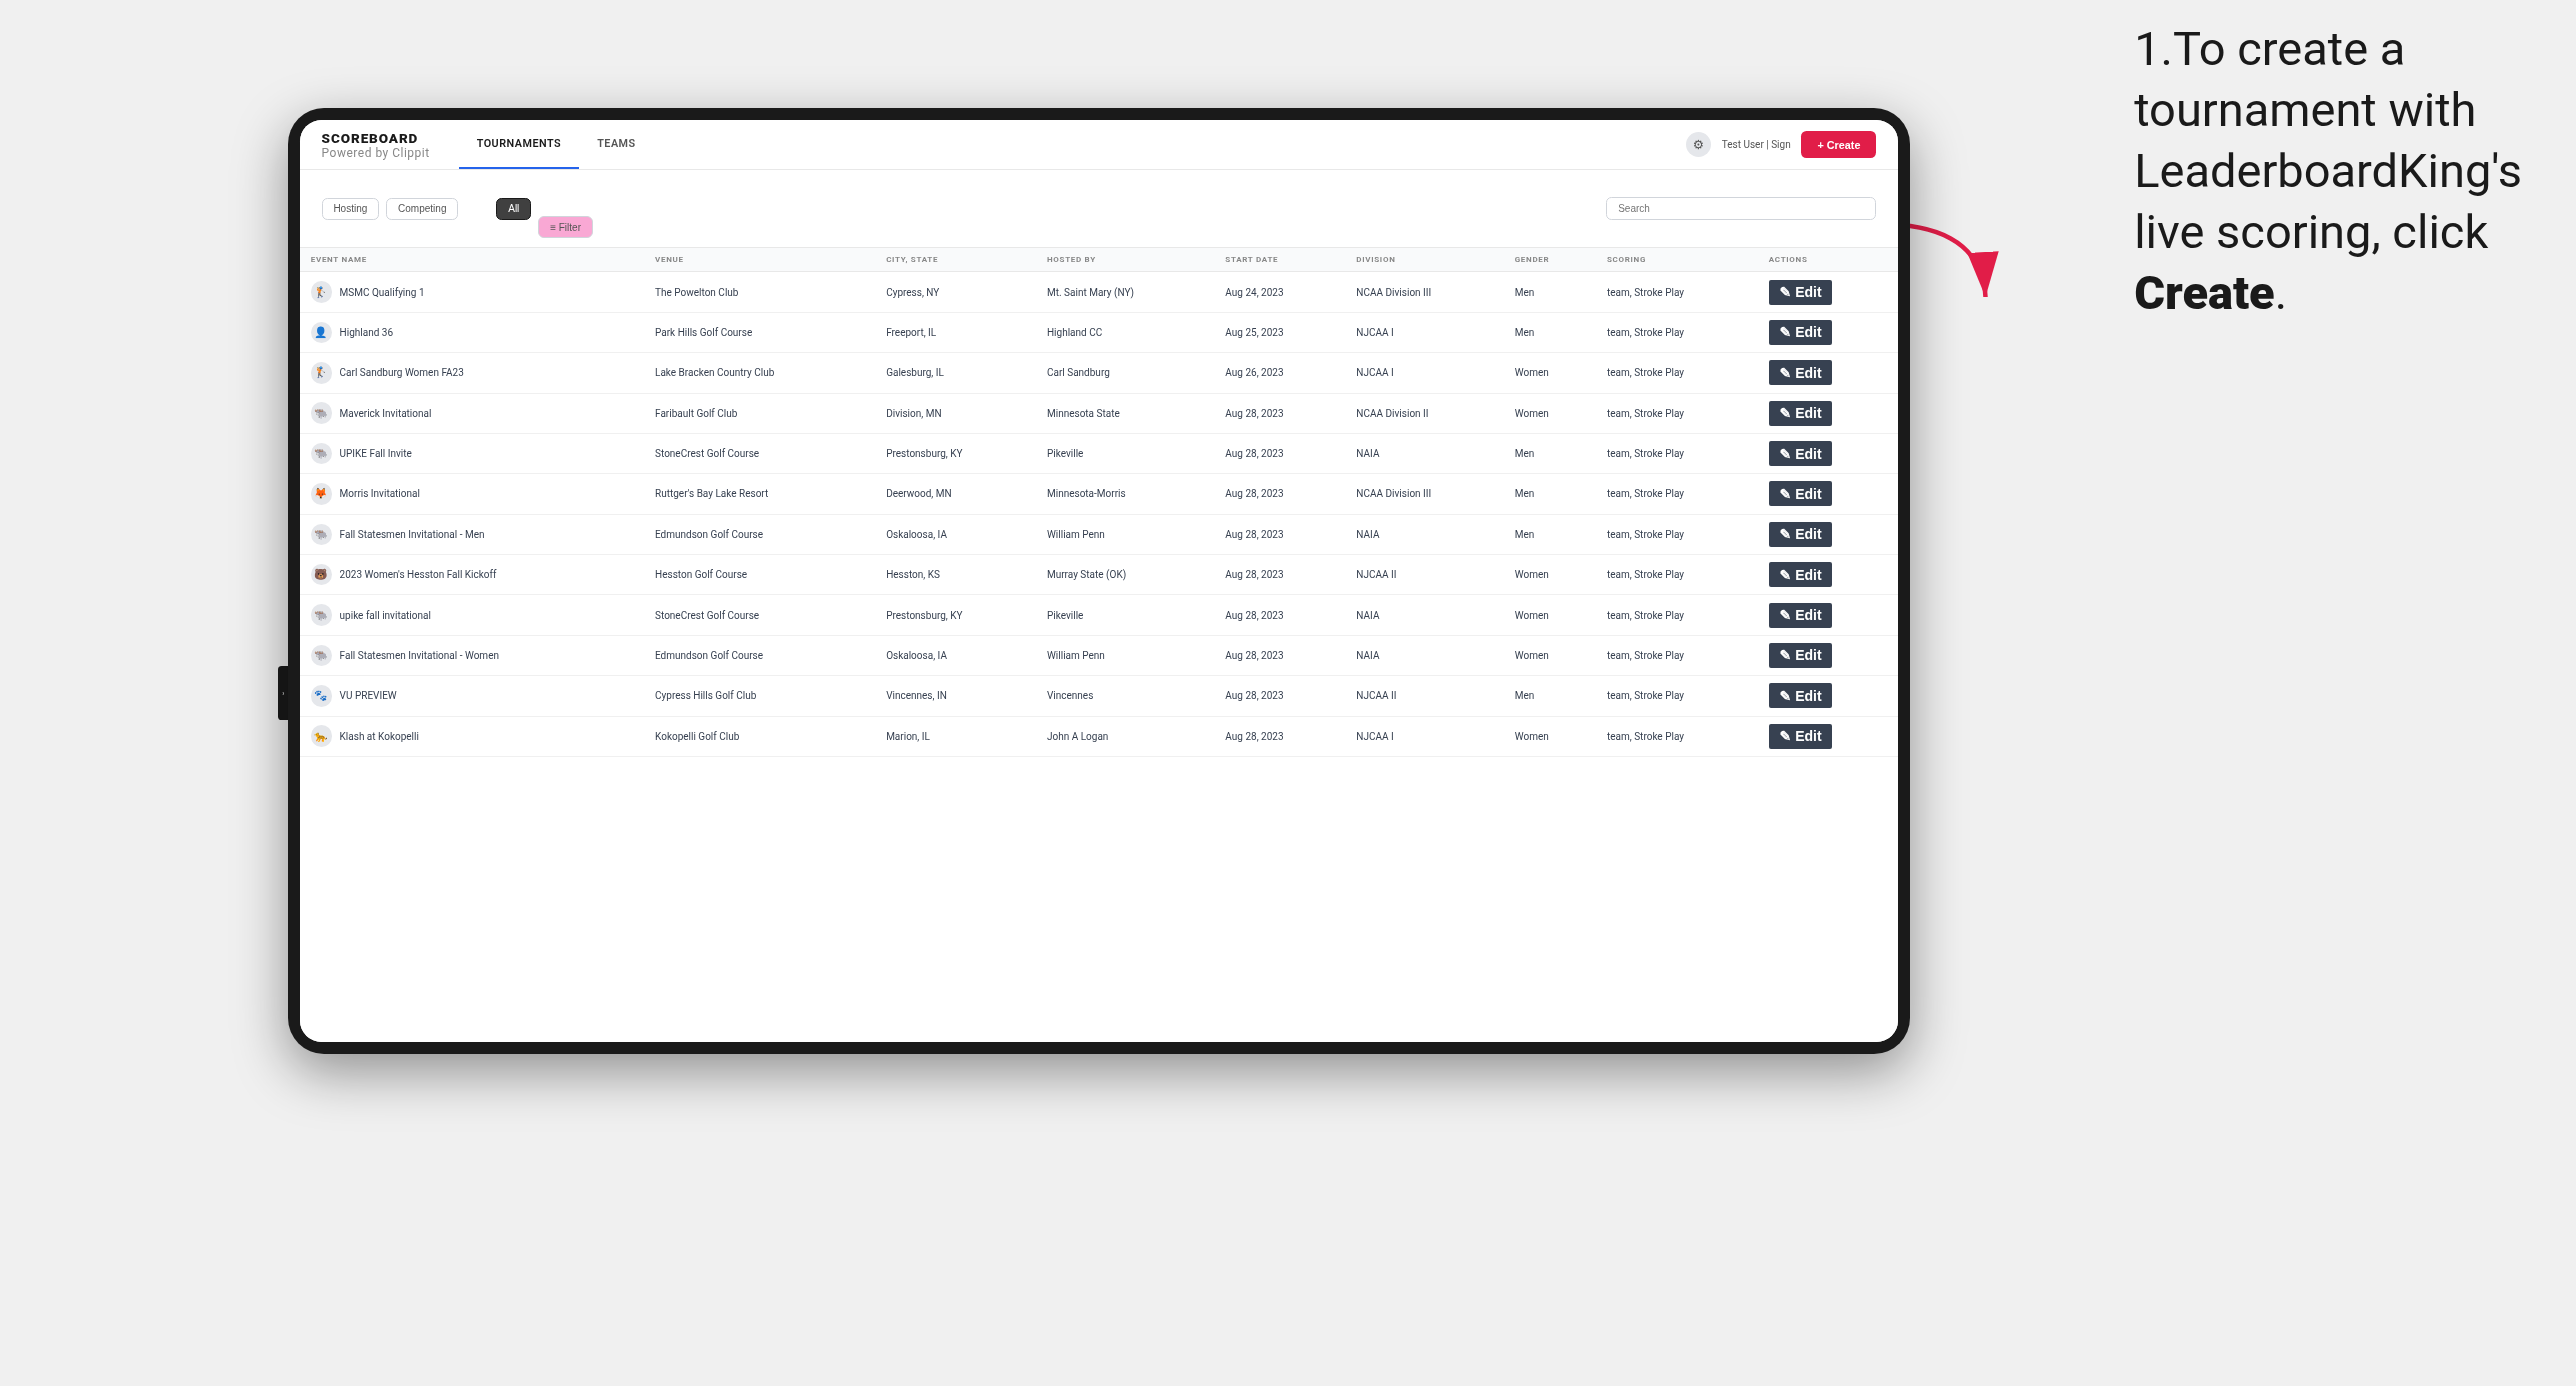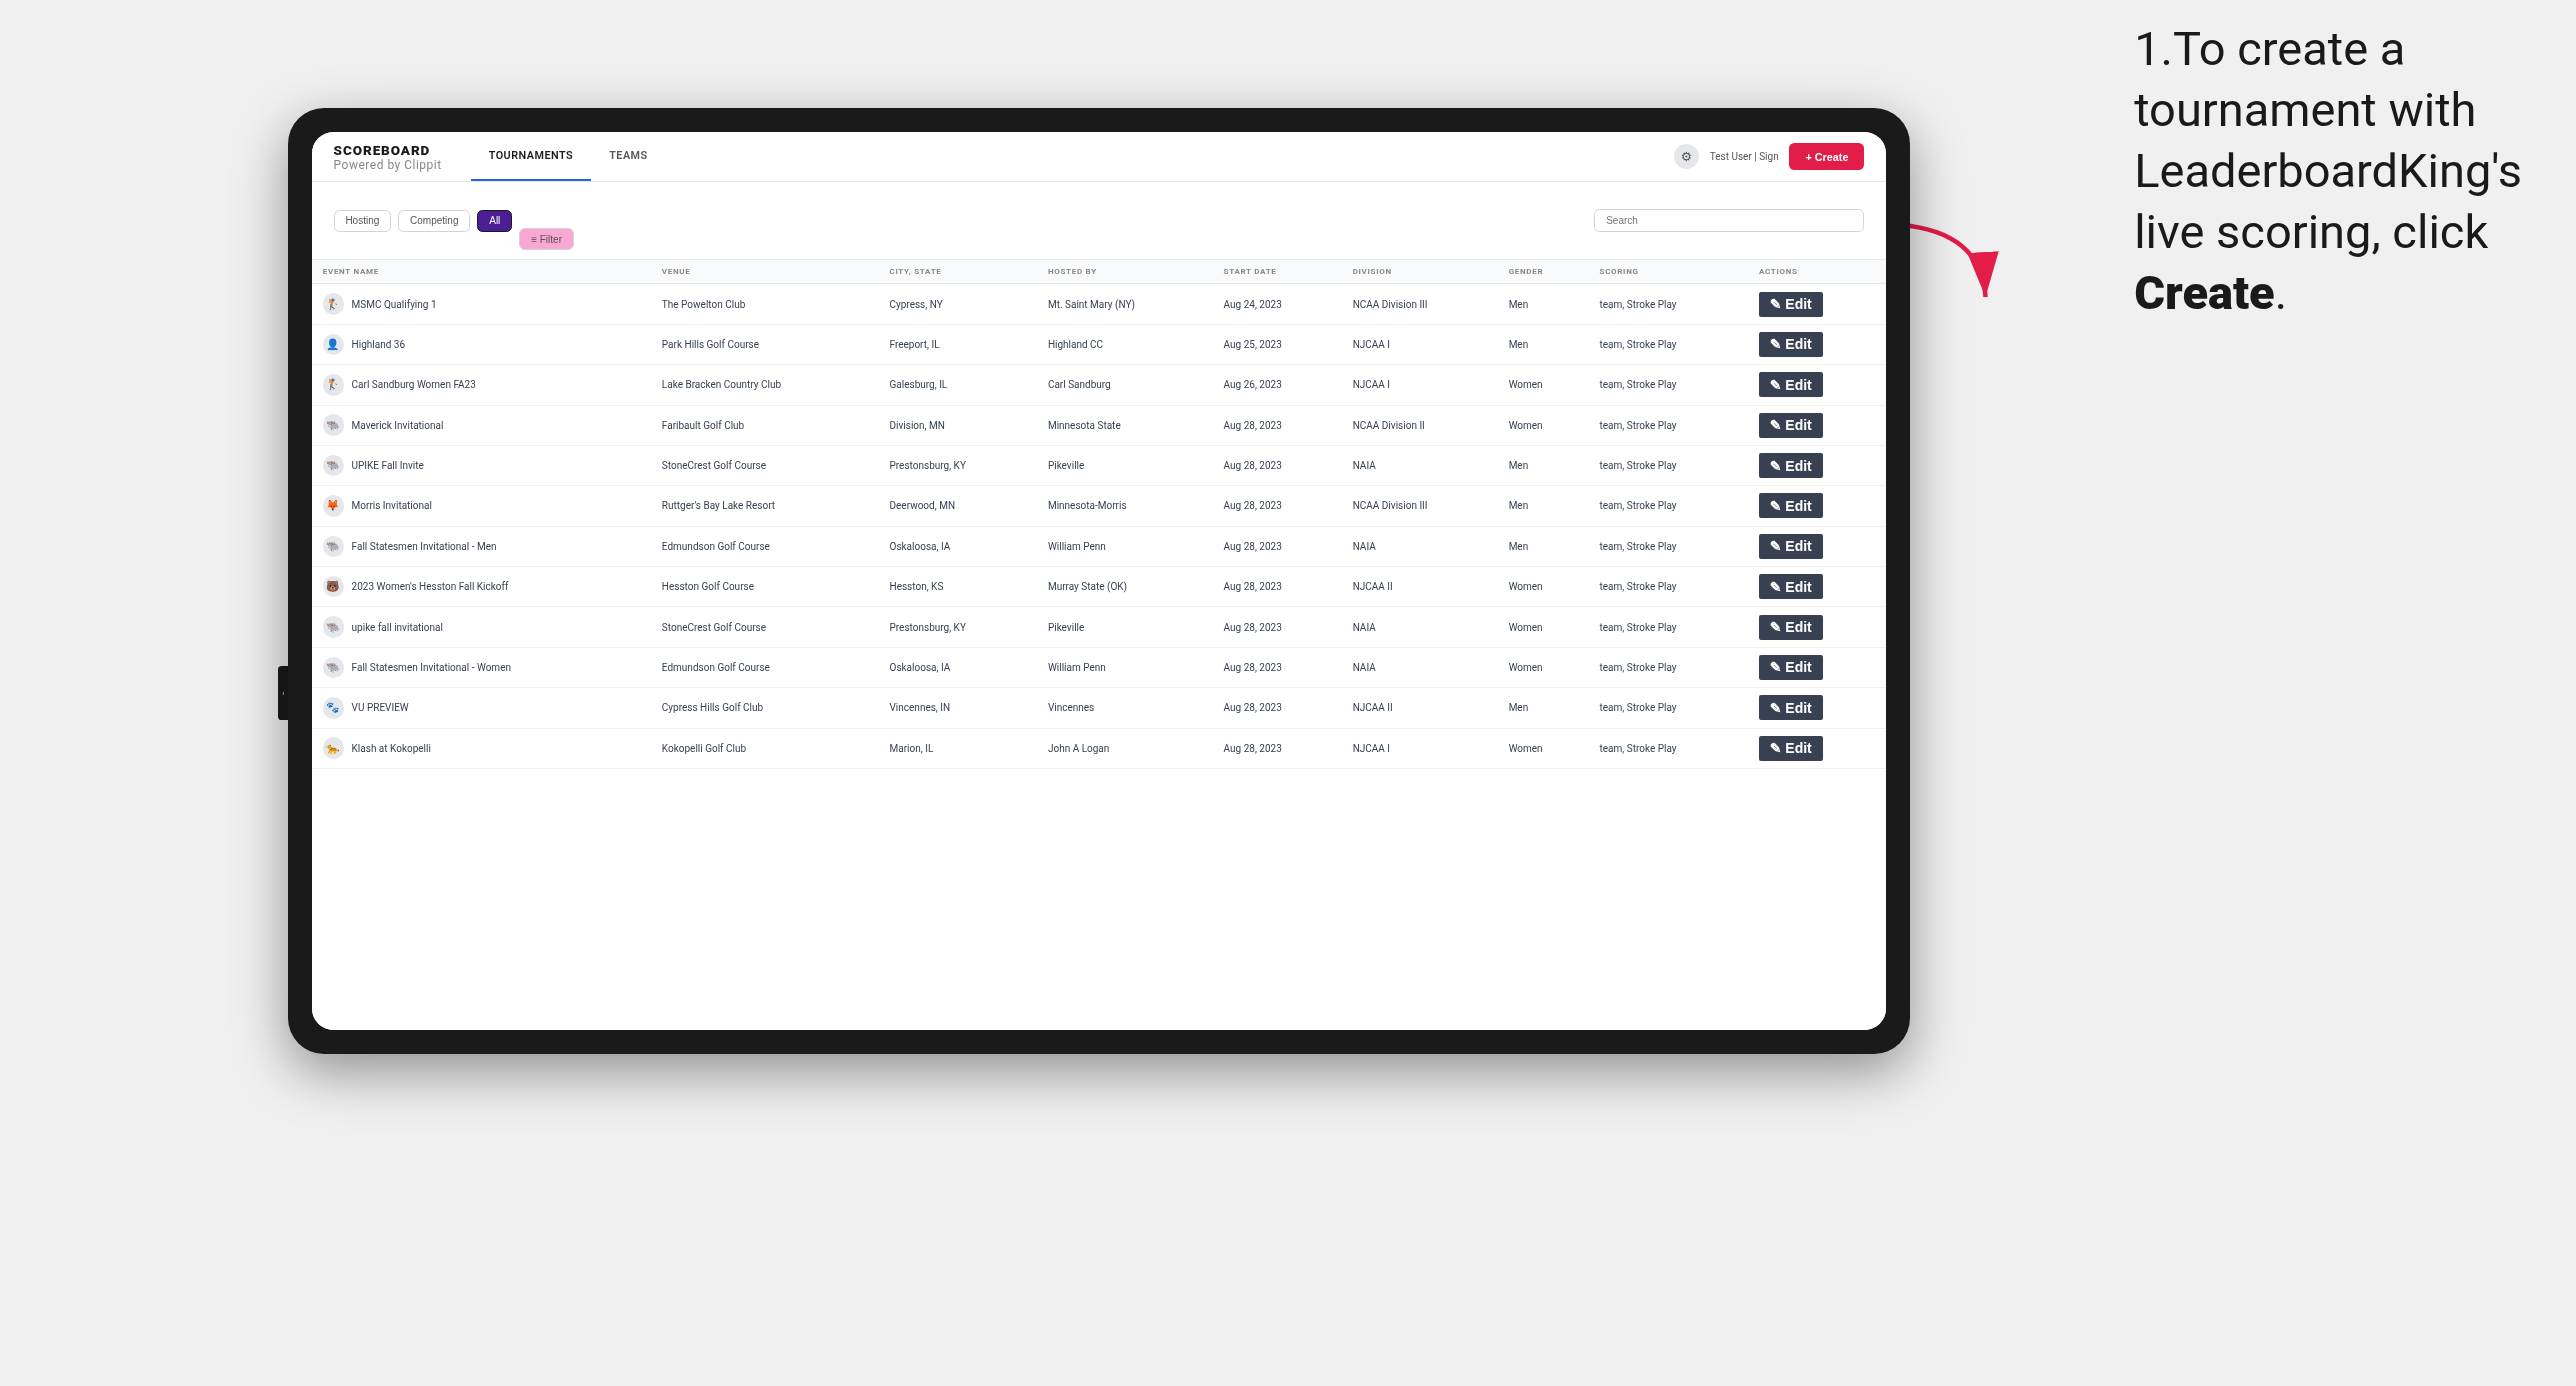--- a/index.html
+++ b/index.html
@@ -38,21 +38,21 @@
 
     
     .tablet-frame {
       position: absolute;
       top: 108px;
       left: 288px;
       width: 1622px;
       height: 946px;
       background: #1a1a1a;
       border-radius: 36px;
-      padding: 24px;
+      padding: 12px;
       box-shadow: 0 18px 54px rgba(0,0,0,0.4);
     }
 
     .tablet-screen {
       width: 100%;
       height: 100%;
       background: #f5f5f5;
       border-radius: 21.6px;
       overflow: hidden;
       display: flex;
@@ -176,23 +176,24 @@
     .tab-btn {
       padding: 4.5px 10.8px;
       border: 0.9px solid #d1d5db;
       border-radius: 5.4px;
       font-size: 10px;
       color: #555;
       background: #fff;
       cursor: pointer;
     }
     .tab-btn.active {
-      background: #4c1d95;
+      background: #404040;
       color: #fff;
       border-color: #1a1a1a;
+      margin-left: 31px;
     }
 
     .search-input {
       margin-left: auto;
       width: 270px;
       padding: 5.4px 10.8px;
       border: 0.9px solid #d1d5db;
       border-radius: 5.4px;
       font-size: 10px;
       color: #888;

